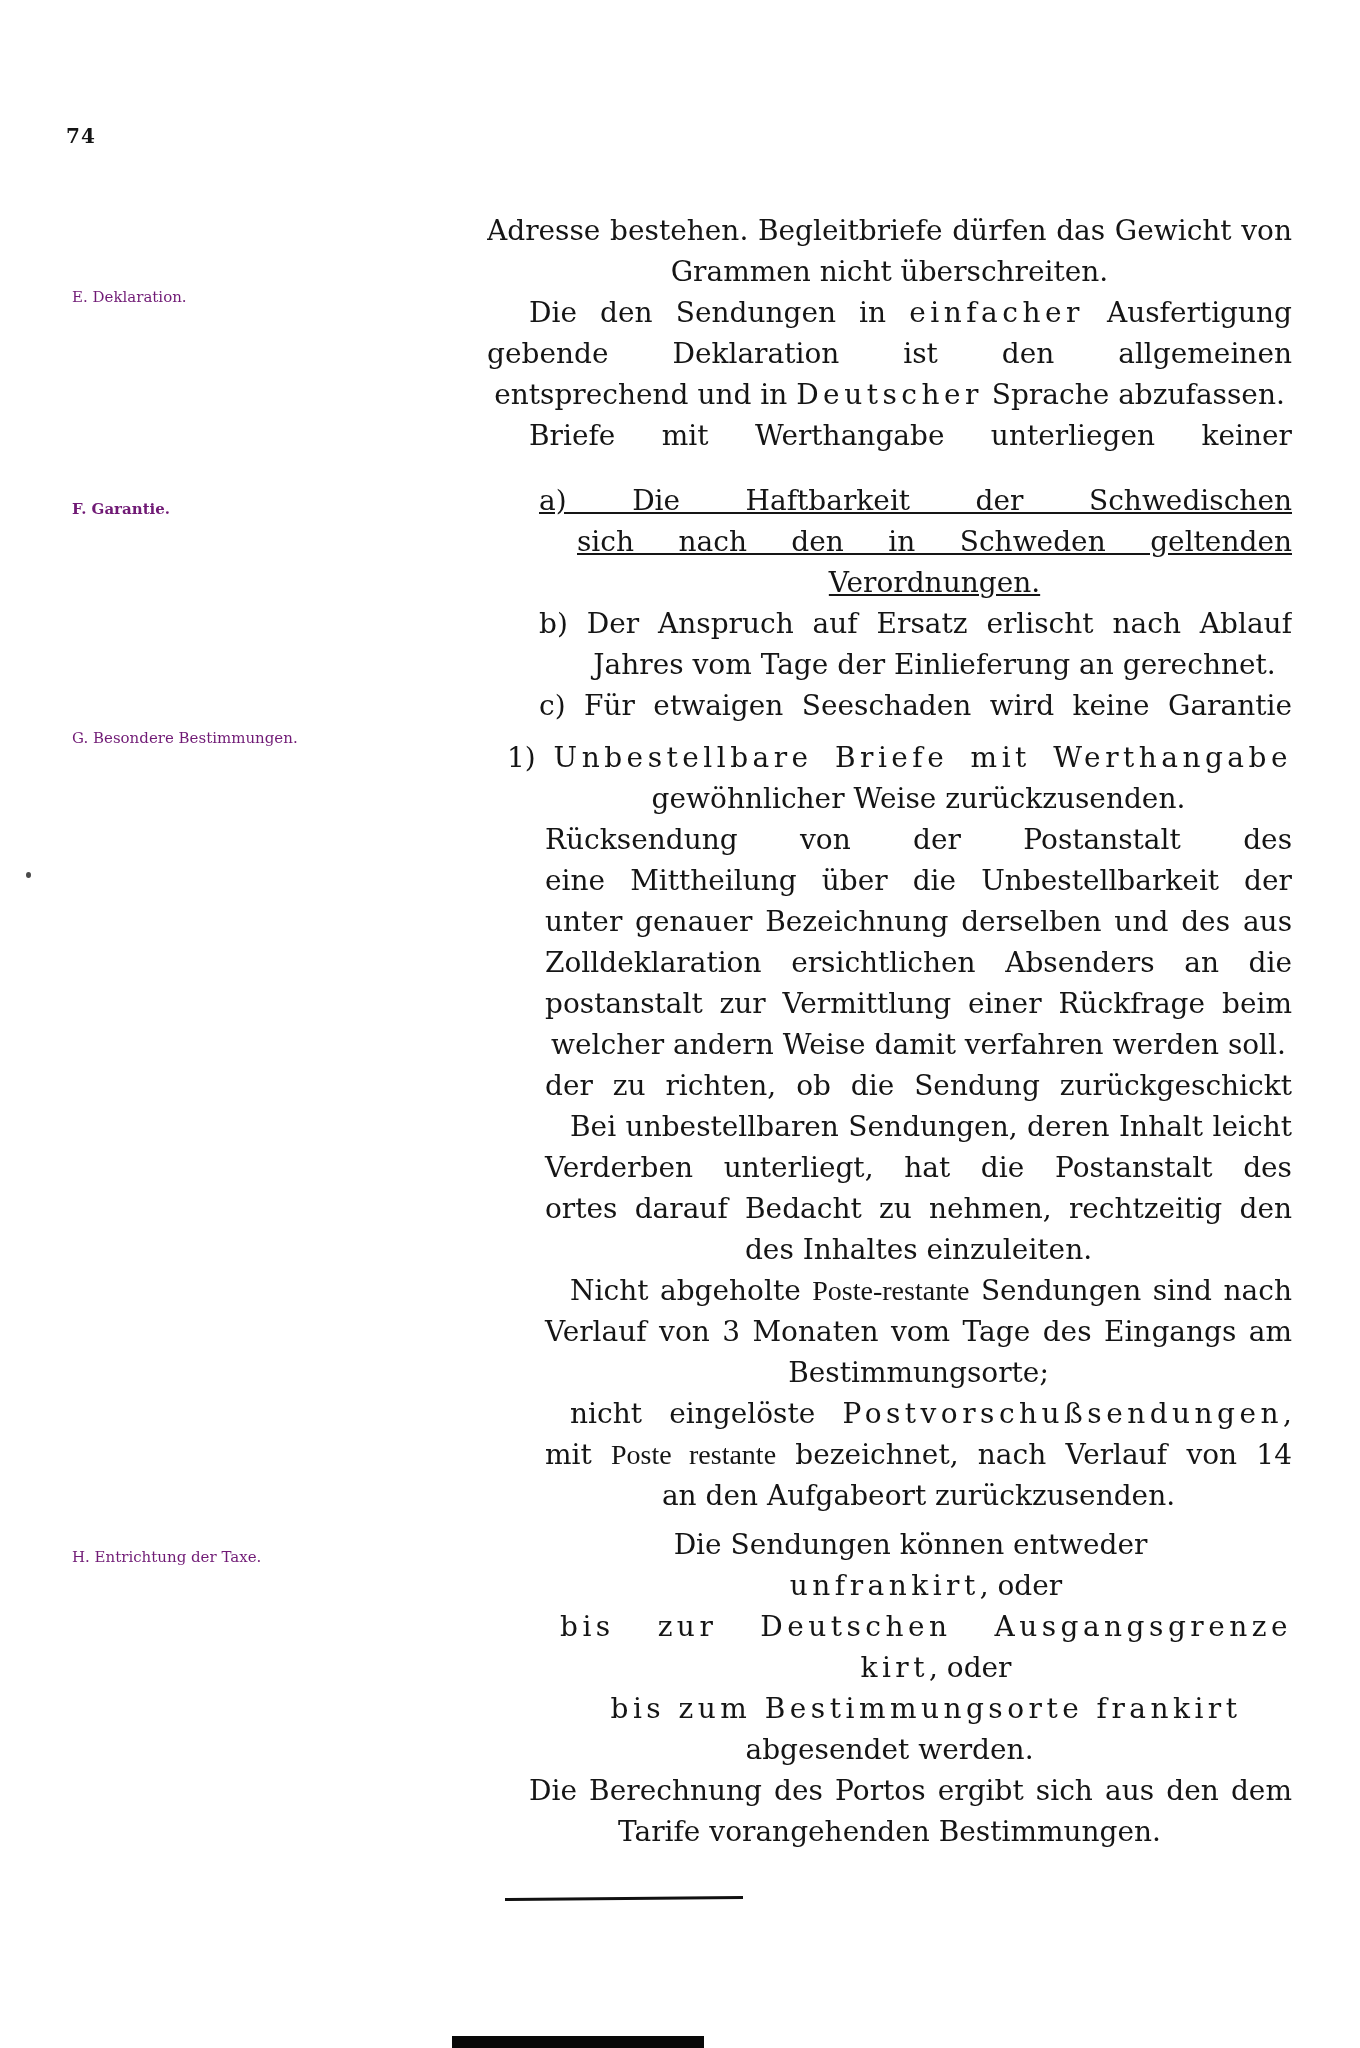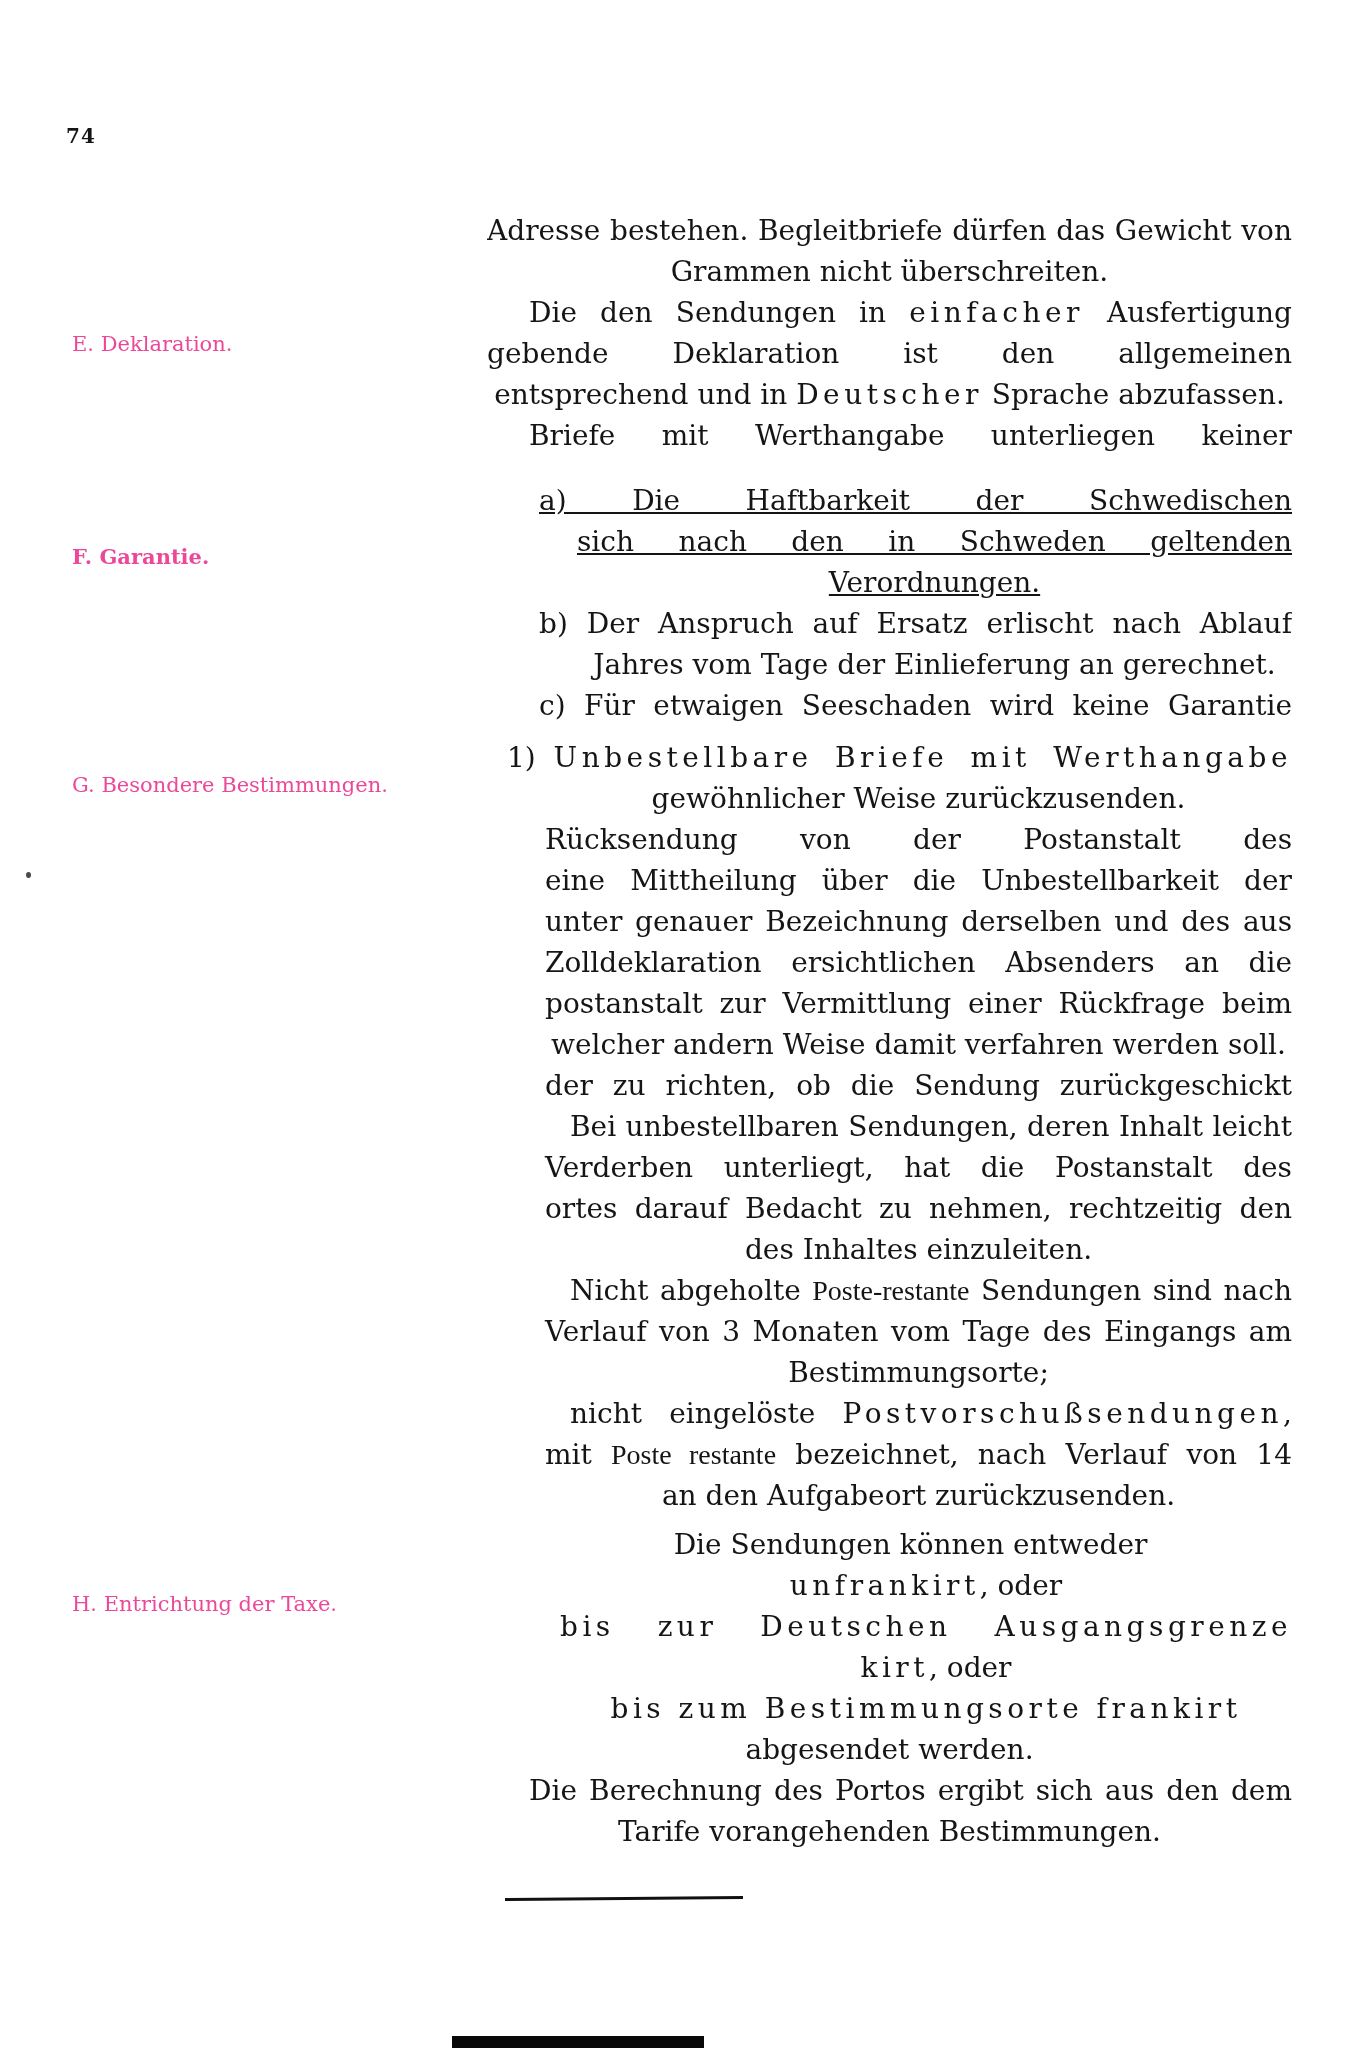--- a/index.html
+++ b/index.html
@@ -13,21 +13,21 @@
   }
   .page { position: absolute; inset: 0; }
 
   .pagenum {
     position: absolute; left: 66px; top: 124px;
     font-size: 20px; font-weight: bold; letter-spacing: 1px;
   }
 
   .mlabel {
     position: absolute; left: 72px;
-    font-size: 21px; color: #ec4899; white-space: nowrap; margin-top: 44px;
+    font-size: 15px; color: #701a75; white-space: nowrap;
   }
   .ml-e { top: 288px; }
   .ml-f { top: 500px; font-weight: bold; }
   .ml-g { top: 729px; text-align: right; }
   .ml-h { top: 1548px; }
 
   #doc-body {
     position: absolute; left: 487px; top: 210px; width: 805px;
     font-size: 28px; line-height: 41px;
   }

